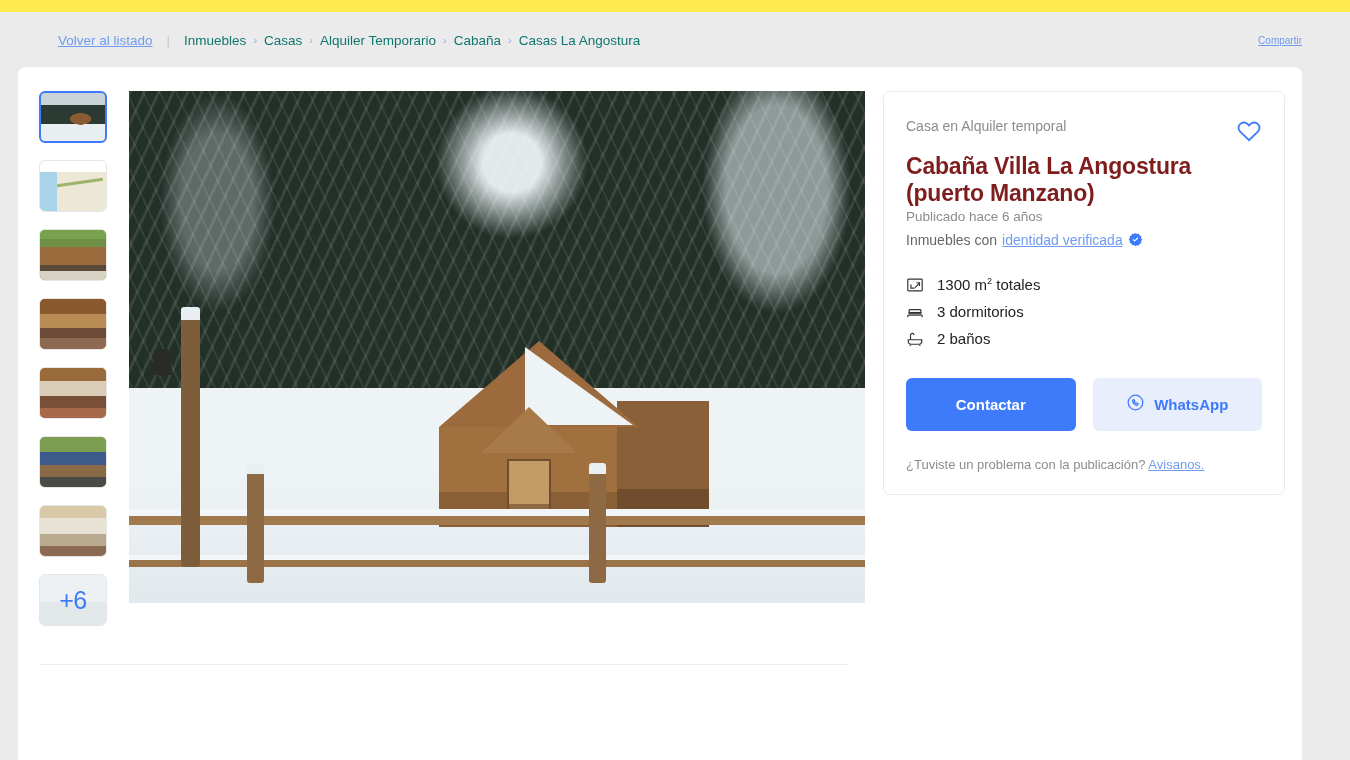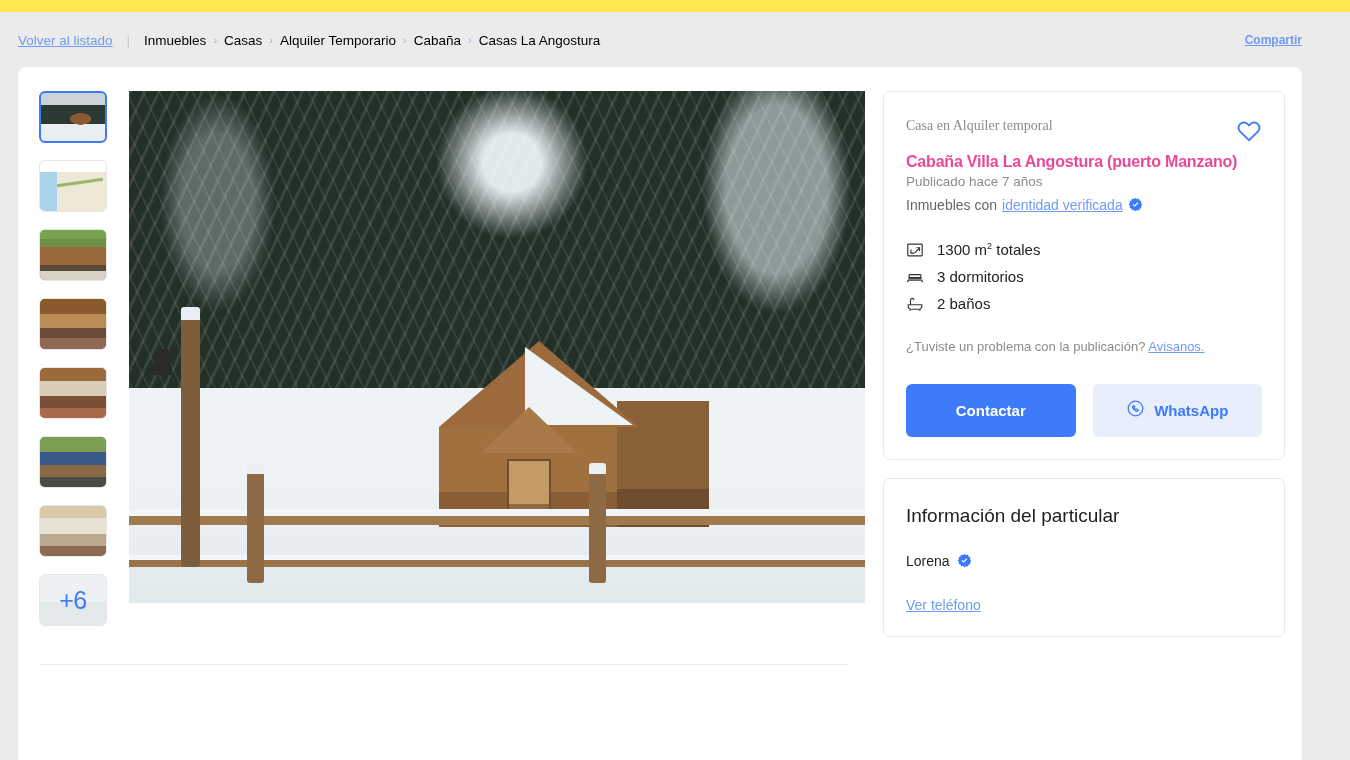--- a/index.html
+++ b/index.html
@@ -10,25 +10,25 @@
     overflow: hidden;
   }
   #yellow-bar { width: 100%; height: 12px; background: #ffe94f; }
 
   #breadcrumb-bar {
     height: 56px;
     display: flex; align-items: center;
     padding: 0 48px 0 18px;
     font-size: 13.5px;
   }
-  .crumb-link { color: #000000; text-decoration: none; white-space: nowrap; }
-  .crumb-back { color: #6f9bf0; margin-right: 14px; }
+  .crumb-link { color: #0f766e; text-decoration: none; white-space: nowrap; }
+  .crumb-back { color: #6f9bf0; margin-right: 14px; margin-left: 40px; }
   .crumb-pipe { color: #c9c9c9; margin-right: 14px; font-weight: 300; }
   .crumb-sep { color: #8fb0ef; margin: 0 7px; font-size: 11px; }
-  #share-link { margin-left: auto; color: #6f9bf0; font-size: 12px; font-weight: bold; }
+  #share-link { margin-left: auto; color: #6f9bf0; font-size: 10px; }
 
   #main-container {
     position: absolute;
     left: 18px; top: 67px;
     width: 1284px; height: 700px;
     background: #fff;
     border-radius: 8px;
     display: flex;
     padding: 24px 0 0 0;
   }
@@ -193,25 +193,25 @@
   
   #right-col {
     width: 402px; margin-left: 18px;
     display: flex; flex-direction: column; gap: 18px;
     padding-top: 0;
   }
   .side-card {
     background:#fff; border:1px solid #ebebeb; border-radius:7px;
     padding: 26px 22px 22px 22px;
   }
-  .card-top-row { display:flex; align-items:flex-start;font-family:Liberation Serif, serif; }
+  .card-top-row { display:flex; align-items:flex-start; }
   #cond-label { color:#8c8c8c; font-size:14px; flex:1; }
   #fav-btn { width:26px; height:26px; cursor:pointer; }
   #listing-title {
-    font-size: 16px; font-weight: 700; color:#ec4899; line-height:1.17;
+    font-size: 23px; font-weight: 700; color:#7f1d1d; line-height:1.17;
     margin-top: 9px; letter-spacing:-.2px;
   }
   #published { color:#8c8c8c; font-size:13.5px; margin-top:2px; }
   #seller-line { font-size:14px; color:#666; margin-top:8px; display:flex; align-items:center; gap:5px;}
   #seller-link { color:#6f9bf0;text-align:center; }
   .verified-badge { width:15px; height:15px; display:inline-block; }
   #price { font-size: 37px; color:#1a1a1a; font-weight:300; margin-top:24px; letter-spacing:.5px; }
 
   #features { margin-top: 28px; display:flex; flex-direction:column; gap:9px; }
   .feature { display:flex; align-items:flex-start; gap:13px; font-size:15px; color:#222; }
@@ -324,21 +324,21 @@
       <div class="card-top-row">
         <span id="cond-label">Casa en Alquiler temporal</span>
         <span id="fav-btn">
           <svg viewBox="0 0 24 24" width="26" height="26" fill="none" stroke="#3e7bfa" stroke-width="1.7">
             <path d="M12 20.5 3.8 12.6a4.9 4.9 0 0 1 0-7 4.8 4.8 0 0 1 6.9 0l1.3 1.3 1.3-1.3a4.8 4.8 0 0 1 6.9 0 4.9 4.9 0 0 1 0 7z"></path>
           </svg>
         </span>
       </div>
 
       <h1 id="listing-title">Cabaña Villa La Angostura (puerto Manzano)</h1>
-      <div id="published">Publicado hace 7 años</div>
+      <div id="published">Publicado hace 6 años</div>
 
       <div id="seller-line">
         <span>Inmuebles con</span>
         <a id="seller-link" href="#">identidad verificada</a>
         <span class="verified-badge">
           <svg viewBox="0 0 24 24" width="15" height="15">
             <path fill="#3e7bfa" d="M12 1.4l2.4 1.9 3-.5 1.2 2.8 2.8 1.2-.5 3 1.9 2.4-1.9 2.4.5 3-2.8 1.2-1.2 2.8-3-.5L12 22.6l-2.4-1.9-3 .5-1.2-2.8-2.8-1.2.5-3L1.2 12l1.9-2.4-.5-3 2.8-1.2 1.2-2.8 3 .5z"></path>
             <path fill="#fff" d="M10.6 15.6 7.3 12.3l1.3-1.3 2 2 4.5-4.5 1.3 1.3z"></path>
           </svg>
         </span>
@@ -376,47 +376,34 @@
               <path d="M2.5 10.8h15v2a3 3 0 0 1-3 3h-9a3 3 0 0 1-3-3z"></path>
               <path d="M5 10.8V5.6a1.9 1.9 0 0 1 3.8 0"></path>
               <path d="M4.6 16.3v1.4"></path>
                 <path d="M15.4 16.3v1.4"></path>
             </svg>
           </span>
           <span>2 baños</span>
         </div>
       </div>
 
-      <div id="problem-row">
-        <span>¿Tuviste un problema con la publicación?</span>
-        <a id="problem-link" href="#">Avisanos.</a>
-      </div>
-
       <div id="action-row">
         <button id="contact-btn">Contactar</button>
         <button id="whatsapp-btn">
           <span>
             <svg viewBox="0 0 24 24" width="19" height="19" fill="none" stroke="#3e7bfa" stroke-width="1.6">
               <circle cx="12" cy="12" r="9.2"></circle>
               <path d="M9.4 8.3c.3-.1.6 0 .8.3l.8 1.3c.1.3 0 .6-.2.8l-.5.4c.5 1 1.3 1.8 2.3 2.3l.4-.5c.2-.2.5-.3.8-.2l1.3.8c.3.2.4.5.3.8-.4 1-1.4 1.5-2.4 1.2-2.2-.6-4-2.4-4.6-4.6-.3-1 .2-2 1-2.6z"></path>
             </svg>
           </span>
           <span>WhatsApp</span>
         </button>
       </div>
+
+      <div id="problem-row">
+        <span>¿Tuviste un problema con la publicación?</span>
+        <a id="problem-link" href="#">Avisanos.</a>
+      </div>
     </div>
 
-    <div class="side-card">
-      <h3 id="info-card-title">Información del particular</h3>
-      <div id="seller-name-row">
-        <span>Lorena</span>
-        <span class="verified-badge">
-          <svg viewBox="0 0 24 24" width="15" height="15">
-            <path fill="#3e7bfa" d="M12 1.4l2.4 1.9 3-.5 1.2 2.8 2.8 1.2-.5 3 1.9 2.4-1.9 2.4.5 3-2.8 1.2-1.2 2.8-3-.5L12 22.6l-2.4-1.9-3 .5-1.2-2.8-2.8-1.2.5-3L1.2 12l1.9-2.4-.5-3 2.8-1.2 1.2-2.8 3 .5z"></path>
-            <path fill="#fff" d="M10.6 15.6 7.3 12.3l1.3-1.3 2 2 4.5-4.5 1.3 1.3z"></path>
-          </svg>
-        </span>
-      </div>
-      <a id="phone-link" href="#">Ver teléfono</a>
-    </div>
 
   </div>
 </div>
 
 </body></html>

